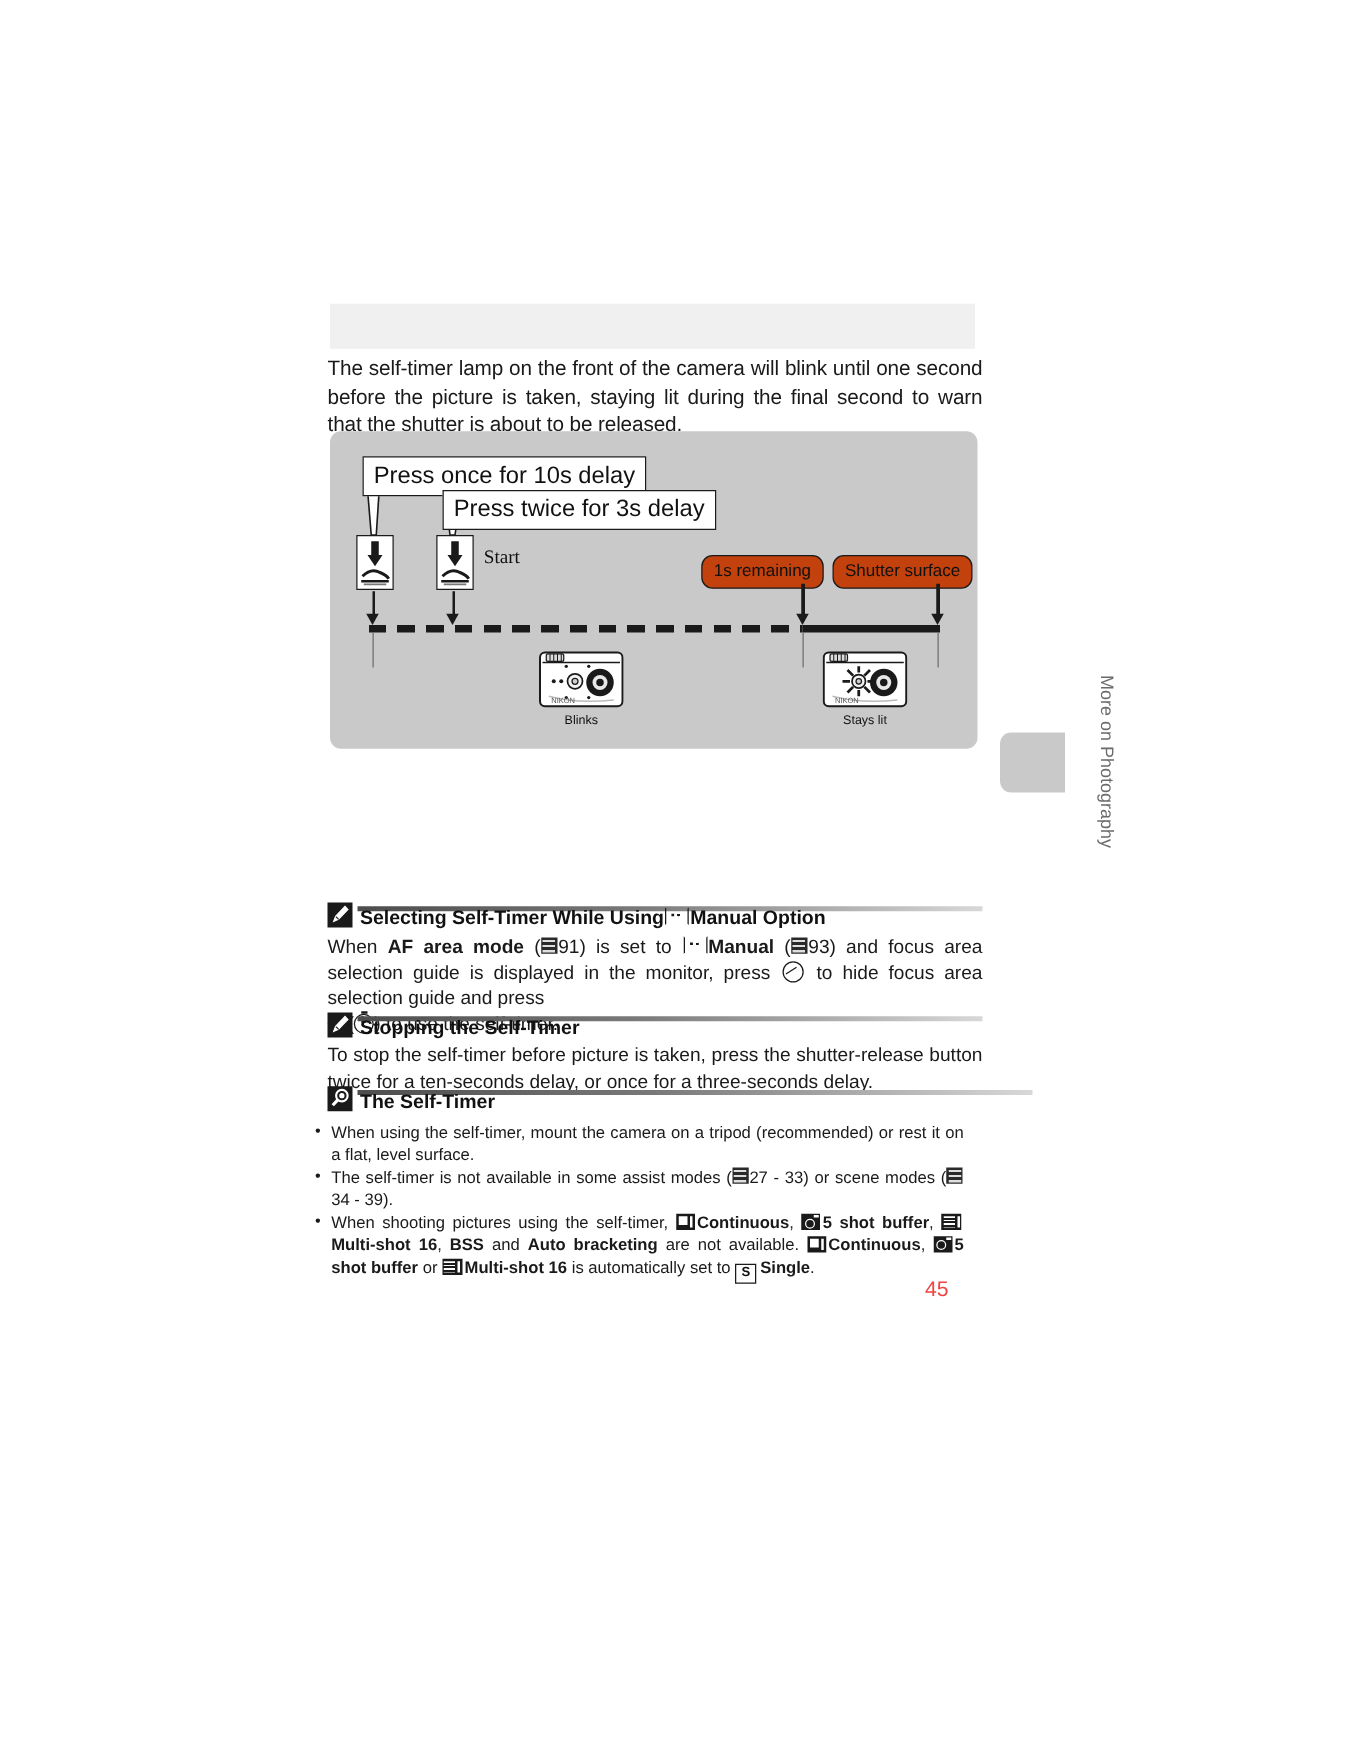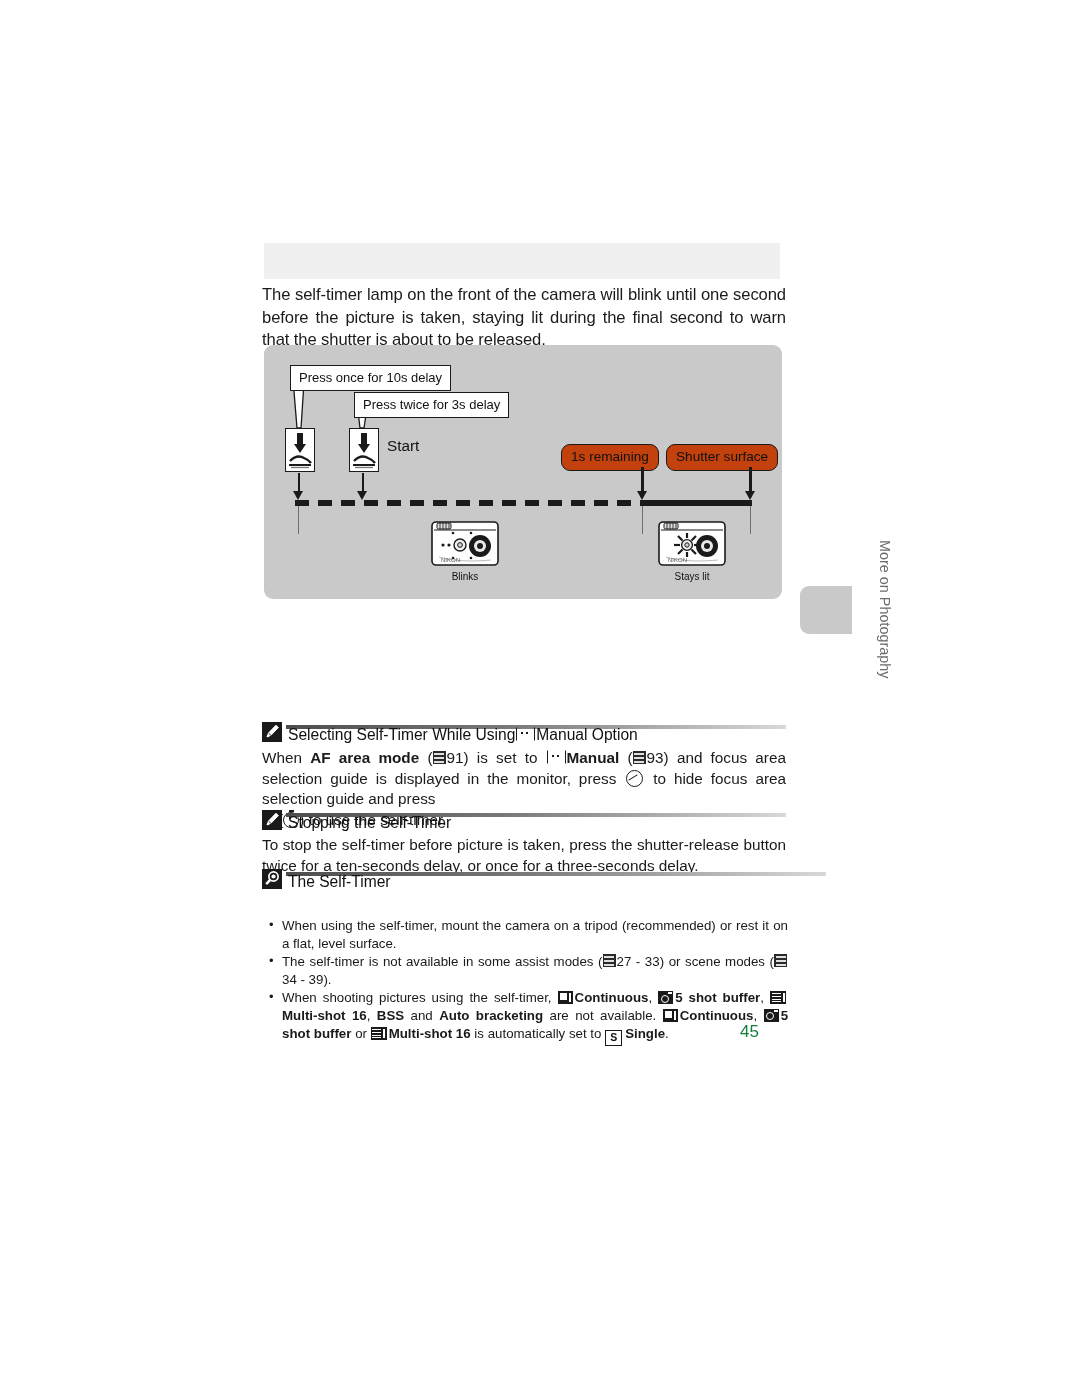--- a/index.html
+++ b/index.html
@@ -53,21 +53,21 @@
     top: 345px;
     width: 518px;
     height: 254px;
     background: #c9c9c9;
     border-radius: 9px;
   }
   .callout {
     position: absolute;
     background: #ffffff;
     border: 1.3px solid #1a1a1a;
-    font-size: 13px;
+    font-size: 19px;
     line-height: 1;
     padding: 5px 8px 6px 8px;
     white-space: nowrap;
     color: #111;
   }
   .callout-1 { left: 26px; top: 20px; }
   .callout-2 { left: 90px; top: 47px; }
   .leader-svg { position: absolute; left: 0; top: 0; width: 518px; height: 254px; pointer-events: none; }
 
   .pill {
@@ -95,20 +95,21 @@
   }
   .press-1 { left: 21px; top: 83px; }
   .press-2 { left: 85px; top: 83px; }
 
   .start-label {
     position: absolute;
     left: 123px;
     top: 92px;
     font-size: 15.3px;
     color: #111;
+    font-family: Liberation Serif, serif;
   }
 
   
   .tl-dashed {
     position: absolute;
     left: 31px;
     top: 155px;
     width: 347px;
     height: 6px;
     background-image: repeating-linear-gradient(to right, #1a1a1a 0px, #1a1a1a 14px, transparent 14px, transparent 23px);
@@ -209,42 +210,41 @@
     top: 0;
     width: 20px;
     height: 20px;
     background: #1a1a1a;
   }
   .note-title {
     position: absolute;
     left: 26px;
     top: 4px;
     font-size: 15.6px;
-    font-weight: normal;
+    font-weight: bold;
     color: #111;
     white-space: nowrap;
   }
 
   .note-body {
     position: absolute;
     left: 262px;
     width: 524px;
     font-size: 15.3px;
     line-height: 20.6px;
     color: #1a1a1a;
     text-align: justify;
   }
   .note-body-sm {
     position: absolute;
-    left: 264px;
+    left: 247px;
     width: 524px;
     font-size: 13.3px;
     line-height: 17.6px;
     color: #1a1a1a;
-    margin-top: 20px;
   }
 
   .blist { margin: 0; padding: 0; list-style: none; }
   .blist li {
     position: relative;
     padding-left: 18px;
     margin-bottom: 1px;
     text-align: justify;
   }
   .blist li::before {
@@ -255,21 +255,21 @@
     font-size: 13px;
   }
 
   b { font-weight: bold; }
 
   .page-num {
     position: absolute;
     left: 740px;
     top: 1022px;
     font-size: 17px;
-    color: #15803d;
+    color: #ef4444;
   }
 
   
   .gi {
     display: inline-block;
     vertical-align: -2px;
     position: relative;
   }
   
   .gi-book {

